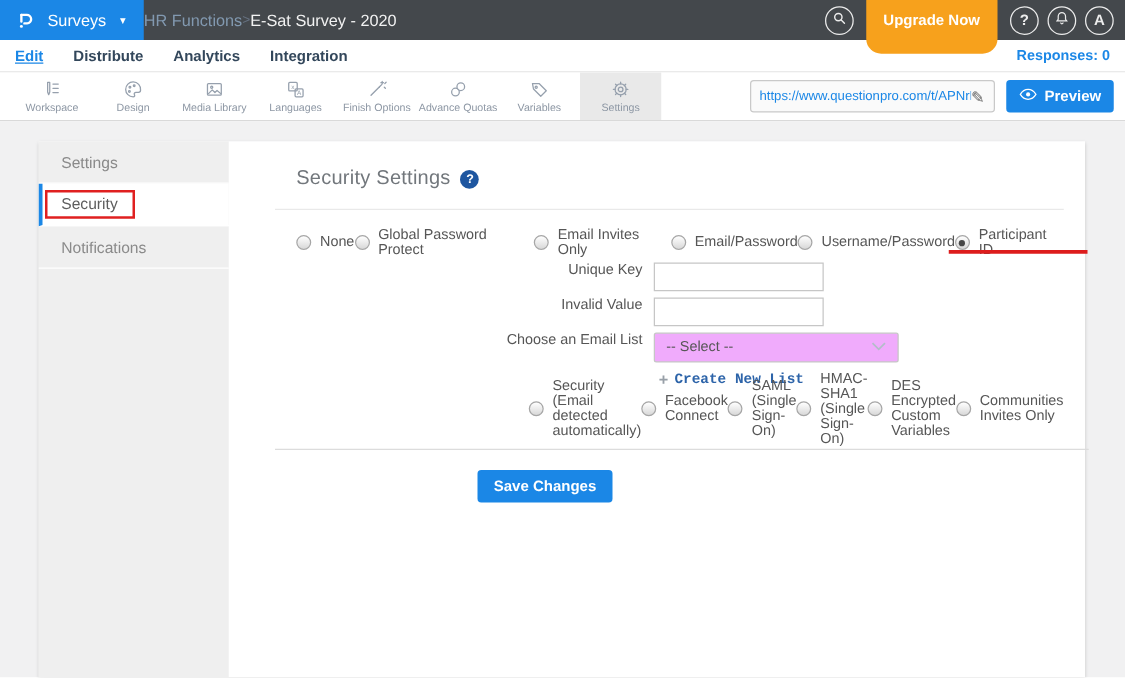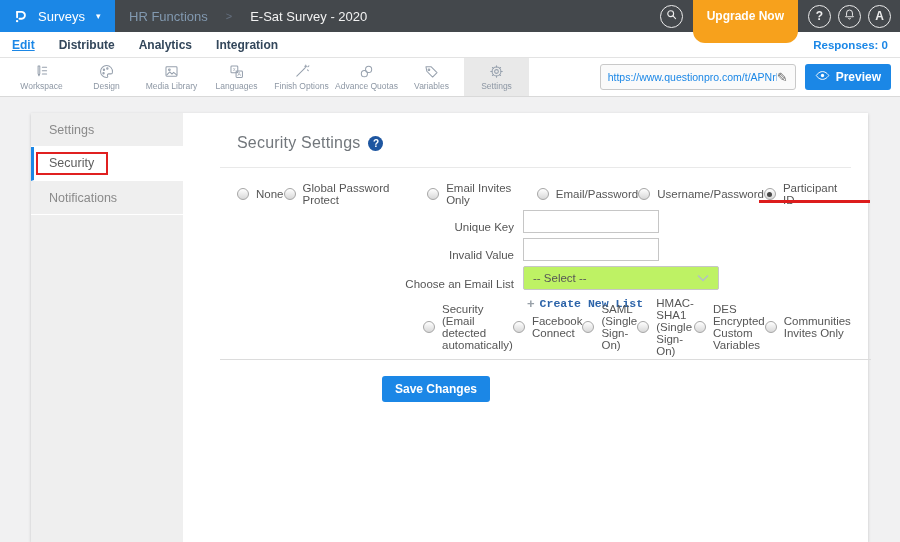--- a/index.html
+++ b/index.html
@@ -6,21 +6,21 @@
   html,body { width:900px; height:542px; overflow:hidden;
     font-family:"Liberation Sans", sans-serif; background:#fff; }
 
   
   .topbar { height:32px; background:#44484c; display:flex; align-items:center; }
   .logo-area { width:115px; height:100%; background:#1b87e6; display:flex;
     align-items:center; padding:0 8px 0 12px; gap:9px; cursor:pointer; }
   .logo-mark { display:flex; align-items:center; }
   .surveys-label { color:#fff; font-size:13px; }
   .caret { color:#fff; font-size:9px; margin-left:2px; }
-  .breadcrumb { display:flex; align-items:center; gap:18px; margin-left:14px; font-size:13px; }
+  .breadcrumb { display:flex; align-items:center; gap:0; font-size:13px; }
   .bc-parent { color:#8299b0; cursor:pointer; }
   .bc-sep { color:#667180; font-size:11px; }
   .bc-current { color:#f2f2f2; }
   .topbar-right { margin-left:auto; display:flex; align-items:center; gap:7px; padding-right:9px; }
   .circle-btn { width:23px; height:23px; border:1.5px solid #ececec; border-radius:50%;
     display:flex; align-items:center; justify-content:center; color:#ececec;
     font-size:12px; font-weight:700; background:transparent; cursor:pointer; flex-shrink:0; }
   .upgrade-btn { background:#f7a11c; color:#fff; font-size:12px; font-weight:700;
     border:none; border-radius:12px; padding:20px 14px; margin:0 3px; cursor:pointer; }
 
@@ -71,27 +71,27 @@
   .auth-row { display:flex; }
   .auth-label { width:186px; text-align:right; padding-right:12px; font-weight:700;
     color:#4d4d4d; font-size:11.5px; padding-top:1px; }
   .radio-col { display:flex; flex-direction:row; }
   .radio-row { display:flex; align-items:center; gap:7px; height:16px; position:relative; cursor:pointer; }
   .radio { width:12px; height:12px; border-radius:50%; border:1px solid #a6a6a6;
     background:linear-gradient(#ffffff,#d8d8d8); flex-shrink:0;
     display:flex; align-items:center; justify-content:center; }
   .radio.checked::after { content:""; width:5px; height:5px; border-radius:50%; background:#474747; }
   .red-underline { position:absolute; left:-5px; top:14px; width:111px; height:3px; background:#dd1c1c; }
-  .field-row { display:flex; align-items:flex-end; margin-top:5px; }
+  .field-row { display:flex; align-items:flex-start; margin-top:5px; }
   .field-label { width:286px; text-align:right; padding-right:9px; color:#565656; flex-shrink:0; }
   .text-input { width:136px; height:23px; border:1px solid #c6c6c6; background:#fff;
     outline:none; padding:0 5px; font-size:11.5px; font-family:"Liberation Sans",sans-serif; }
   .select-box { width:196px; height:24px; border:1px solid #c6c6c6; border-radius:2px;
     display:flex; align-items:center; justify-content:space-between; padding:0 9px;
-    color:#565656; cursor:pointer; background:#bef264; }
+    color:#565656; cursor:pointer; background:#f0abfc; }
   .chev svg { stroke:#b3bdc9; fill:none; stroke-width:1.4; }
   .create-row { margin:7px 0 9px 290px; display:flex; align-items:center; gap:5px; cursor:pointer; }
   .plus-glyph { color:#98a0a8; font-weight:700; font-size:13px; line-height:1; }
   .create-link { color:#2d64a9; font-weight:600; font-size:11.5px;font-family:Liberation Mono, monospace; }
   .radio-group2 { margin-left:186px; margin-top:9px; }
   .divider2 { height:1px; background:#dcdcdc; margin:24px -20px 0 -17px; }
   .save-row { margin-top:16px; }
   .save-btn { margin-left:145px; background:#1b87e6; color:#fff; border:none; border-radius:3px;
     font-size:12px; font-weight:700; padding:6px 13px; cursor:pointer;
     font-family:"Liberation Sans",sans-serif; }

